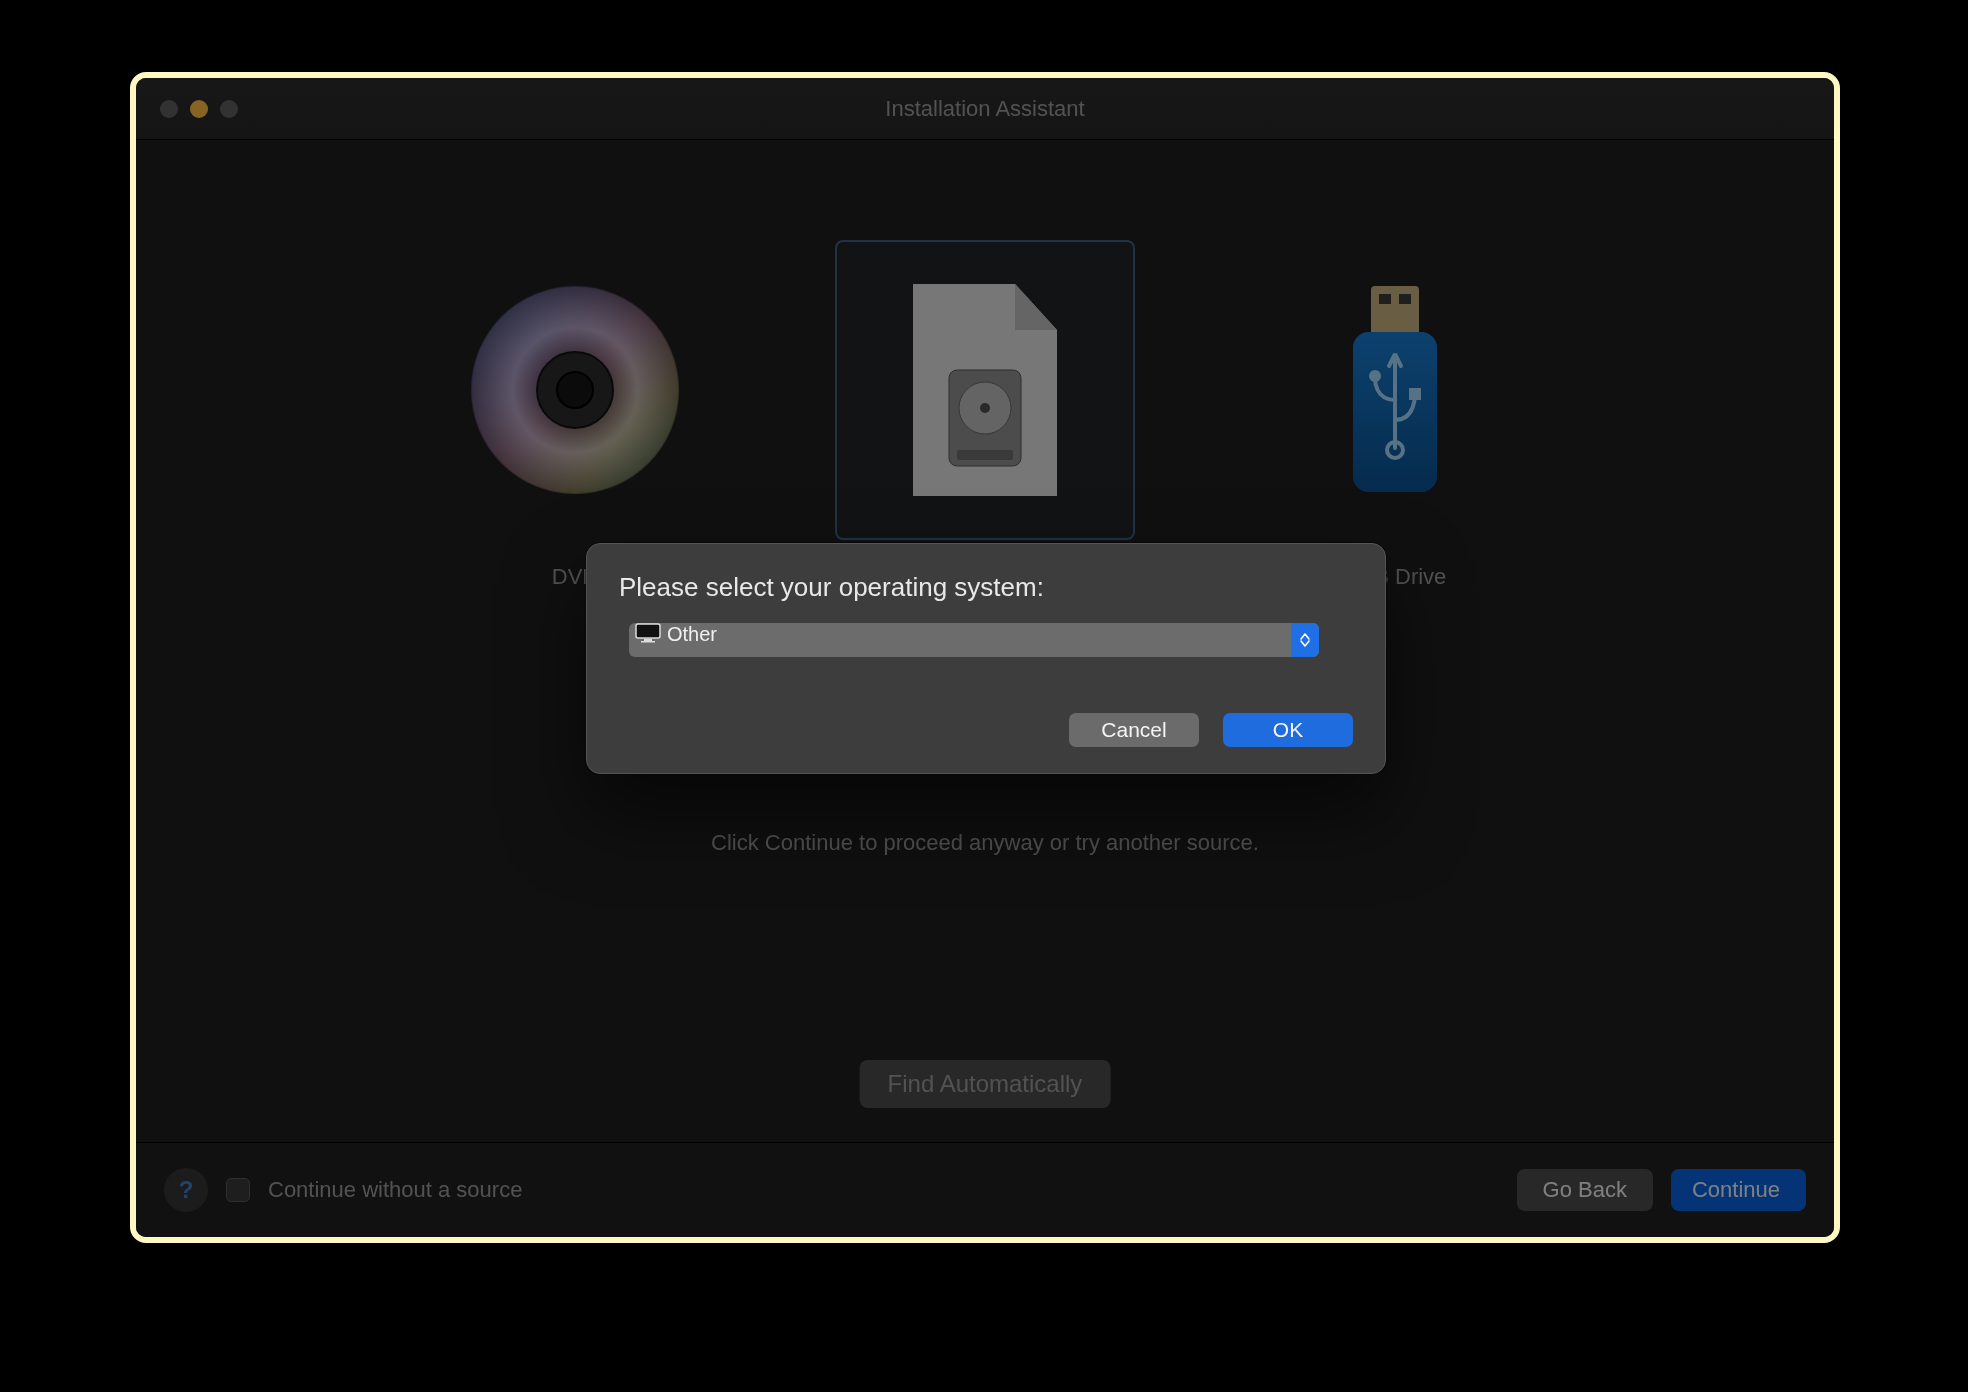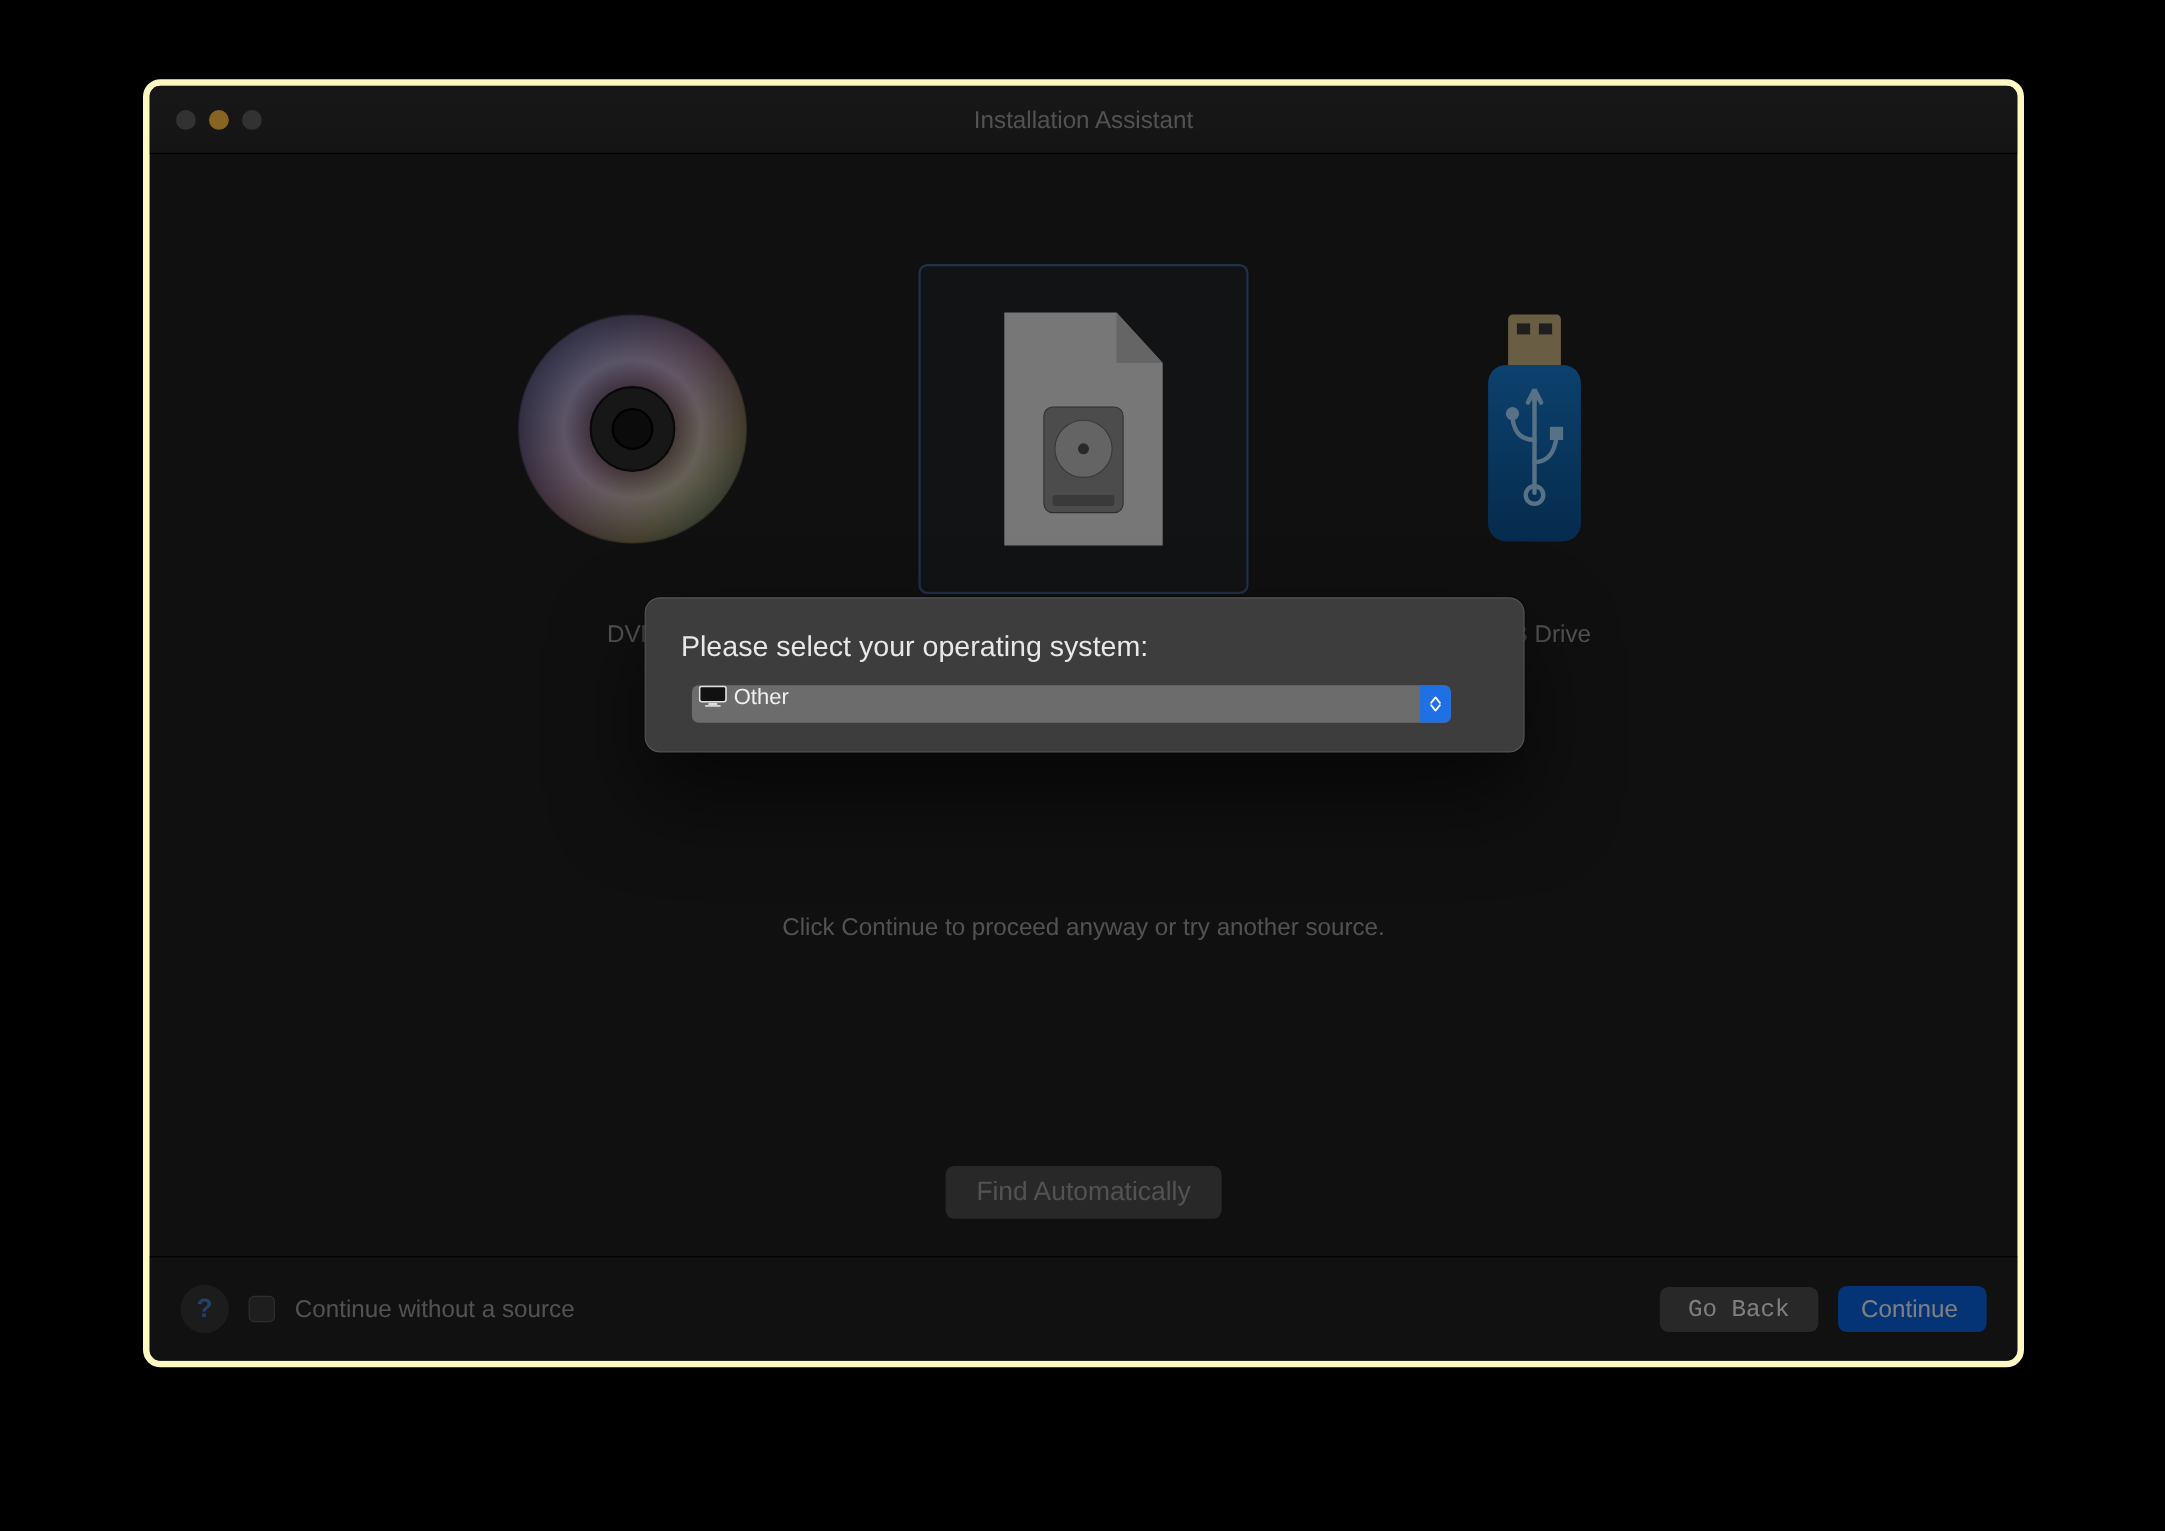--- a/index.html
+++ b/index.html
@@ -154,21 +154,21 @@
     font-size: 22px;
   }
   .footer-spacer { flex: 1; }
   .btn {
     padding: 8px 26px;
     font-size: 22px;
     border-radius: 8px;
     border: none;
     color: #d8d8d8;
   }
-  .btn.gray { background: #4a4a4a; color: var(--text-primary); font-family: Liberation Mono, monospace; }
+  .btn.gray { background: #4a4a4a; color: var(--text-primary); }
   .btn.blue { background: var(--accent-blue); color: var(--text-primary); padding-left: 21px; }
   
   .dim-overlay {
     position: absolute;
     inset: 0;
     background: var(--overlay);
   }
   
   .modal {
     position: absolute;
@@ -359,16 +359,20 @@
         <span class="select-value">Other</span>
         <div class="select-stepper">
           <svg viewBox="0 0 10 7">
               <path d="M1 6 L5 1 L9 6" stroke="#fff" stroke-width="1.6" fill="none" stroke-linecap="round" stroke-linejoin="round"></path>
             </svg>
           <svg viewBox="0 0 10 7">
               <path d="M1 1 L5 6 L9 1" stroke="#fff" stroke-width="1.6" fill="none" stroke-linecap="round" stroke-linejoin="round"></path>
             </svg>
         </div>
       </div>
+      <div class="modal-buttons">
+        <button class="mbtn gray">Cancel</button>
+        <button class="mbtn blue">OK</button>
+      </div>
     </div>
 
   </div>
 </div>
 
 </body></html>

